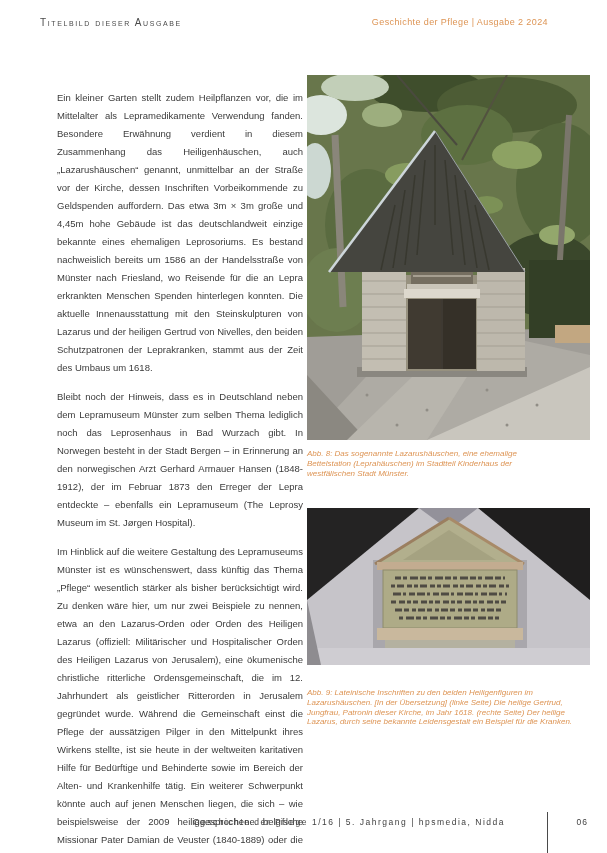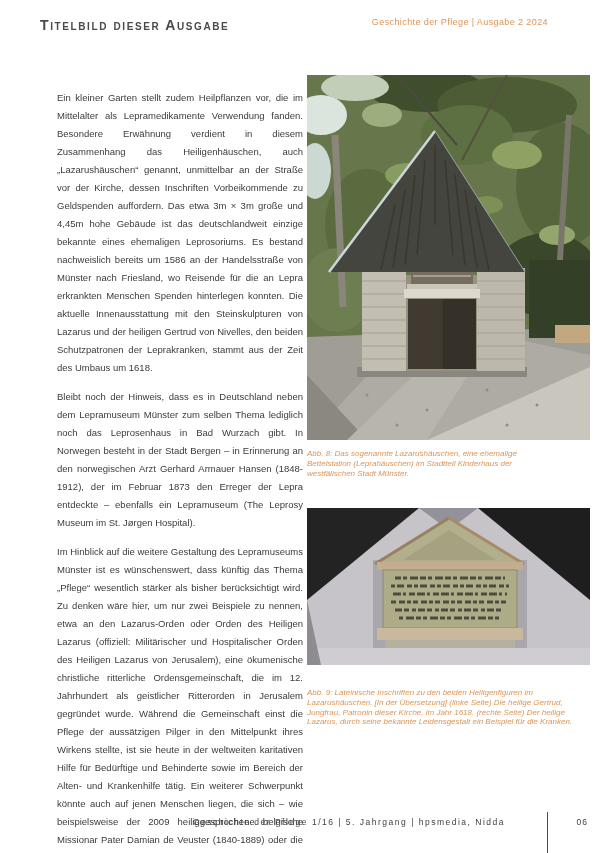--- a/index.html
+++ b/index.html
@@ -9,22 +9,22 @@
     font-family:"Liberation Sans","DejaVu Sans",sans-serif;
     color:#3b3b3b;
     position:relative;
     overflow:hidden;
   }
   .page{position:absolute;inset:0;background:#fff;}
 
   
   .header-left{
     position:absolute;left:40px;top:17px;
-    font-size:14px;letter-spacing:1.6px;color:#4a4a4a;
-    font-variant:small-caps;font-weight:bold;
+    font-size:10px;letter-spacing:1.6px;color:#4a4a4a;
+    font-variant:small-caps;font-weight:normal;
   }
   .header-right{
     position:absolute;right:59px;top:17px;
     font-size:9px;letter-spacing:.4px;color:#dd9454;
   }
 
   
   .body-text{
     position:absolute;left:57px;top:89px;width:246px;
     font-size:9.5px;line-height:18px;

